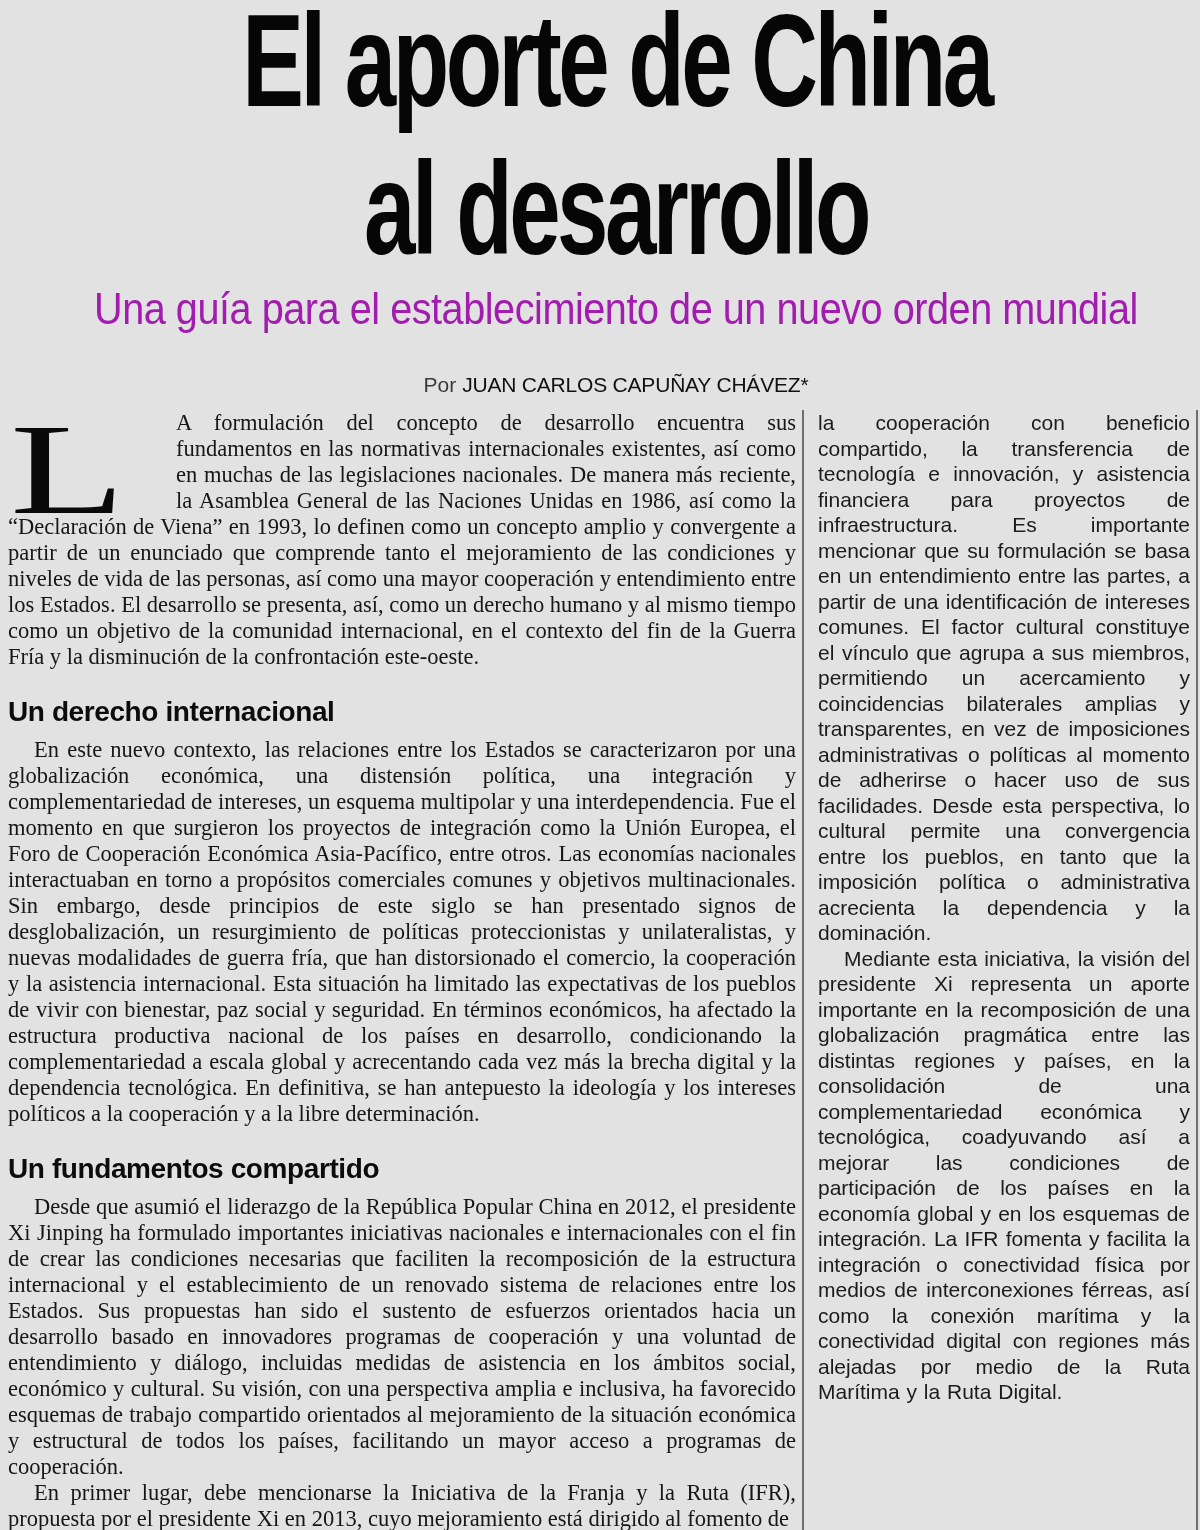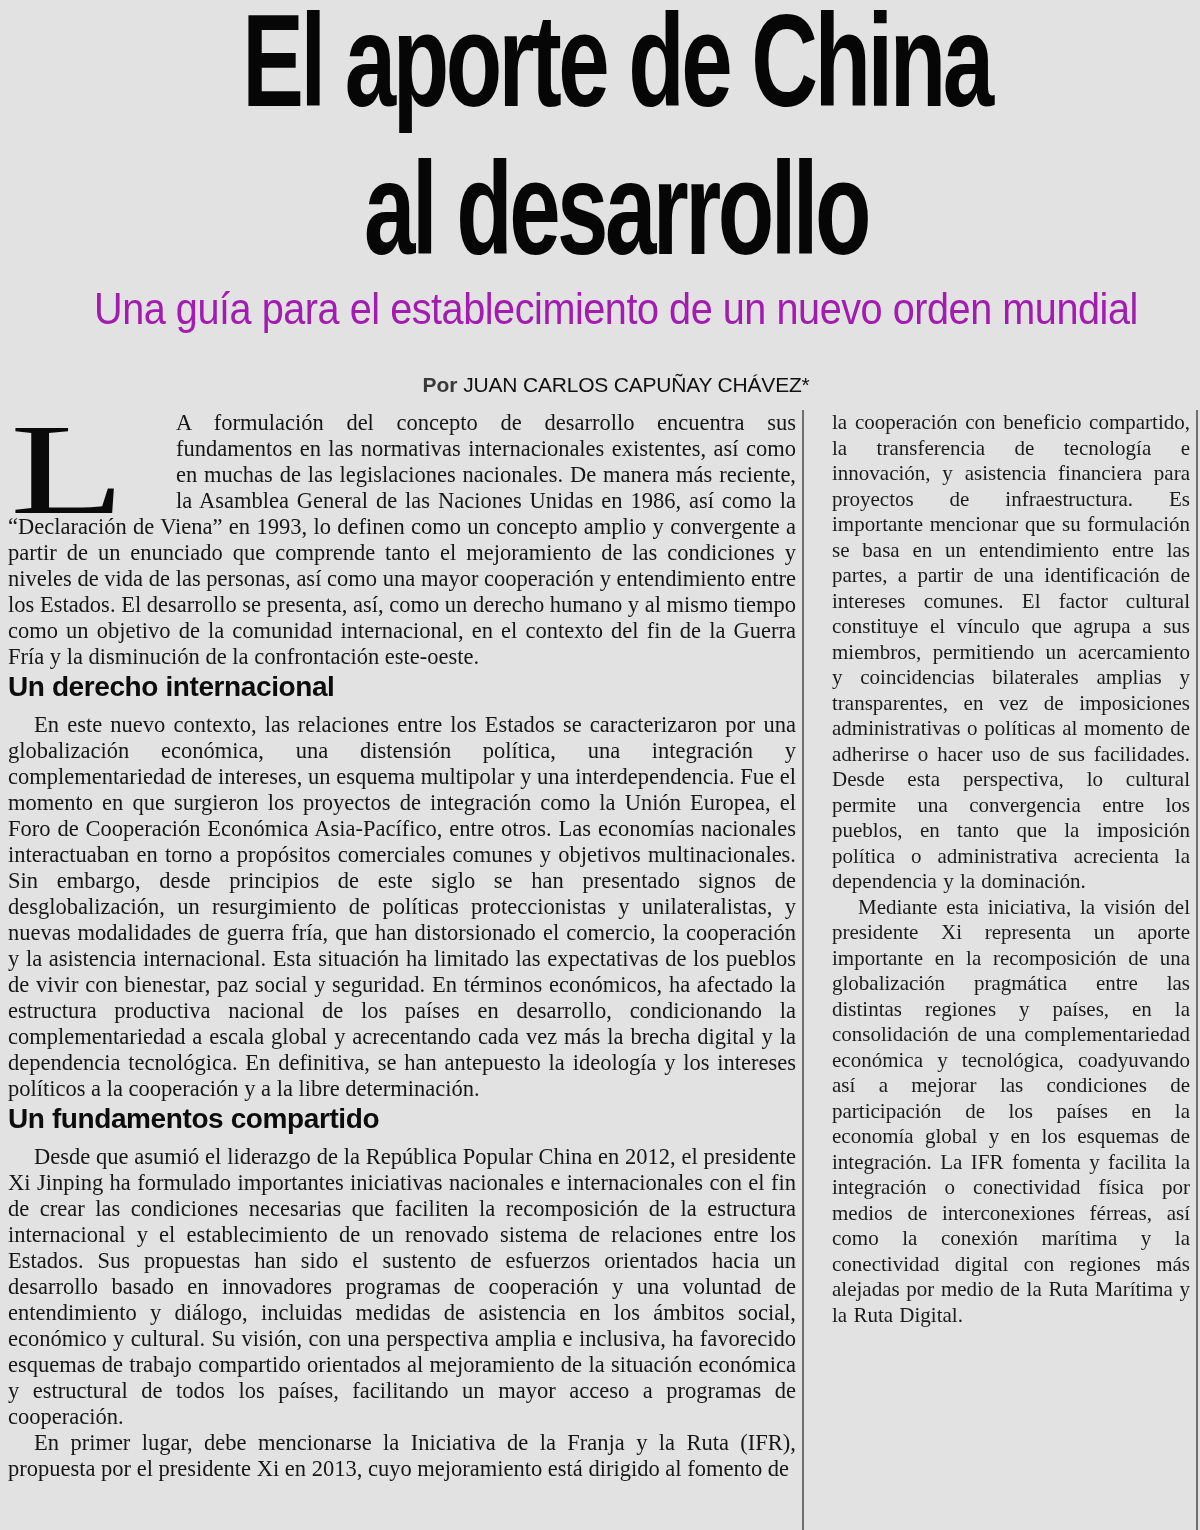--- a/index.html
+++ b/index.html
@@ -64,21 +64,21 @@
     position: absolute;
     top: 372px;
     left: 0;
     width: 100%;
     text-align: center;
     font-family: "Liberation Sans", sans-serif;
     font-size: 21px;
     line-height: 26px;
     color: #111111;
   }
-  .byline-prefix { font-weight: 700; color: #3a3a3a; }
+  .byline-prefix { font-weight: 400; color: #3a3a3a; }
   .byline-author { font-weight: 400; letter-spacing: -0.2px; }
 
   
   .columns {
     position: absolute;
     top: 410px;
     left: 8px;
     width: 1190px;
     bottom: 0;
     display: flex;
@@ -99,41 +99,41 @@
   .v-rule {
     flex: 0 0 2px;
     width: 2px;
     background: #6f6f6f;
   }
   .v-rule.left-rule  { margin-left: 6px; }
   .v-rule.right-rule { margin-left: 6px; }
 
   .col-right {
     flex: 1 1 auto;
-    margin-left: 28px;
-    font-family: Liberation Serif, serif;
+    margin-left: 14px;
+    font-family: Liberation Sans, sans-serif;
     font-size: 21px;
     line-height: 25.5px;
     text-align: justify;
     overflow: hidden;
     hyphens: auto;
     word-spacing: 1px;
     color: #1b1b1b;
   }
 
   p { margin: 0; }
   .indent { text-indent: 26px; }
 
   .section-heading {
     font-family: "Liberation Sans", sans-serif;
     font-weight: 700;
     font-size: 28px;
     letter-spacing: -0.4px;
     color: #0c0c0c;
-    margin: 4px 0 12px 0;
+    margin: 29px 0 12px 0;
   }
 
   
   .dropcap {
     float: left;
     width: 160px;
     height: 104px;
     position: relative;
     margin-right: 8px;
   }

